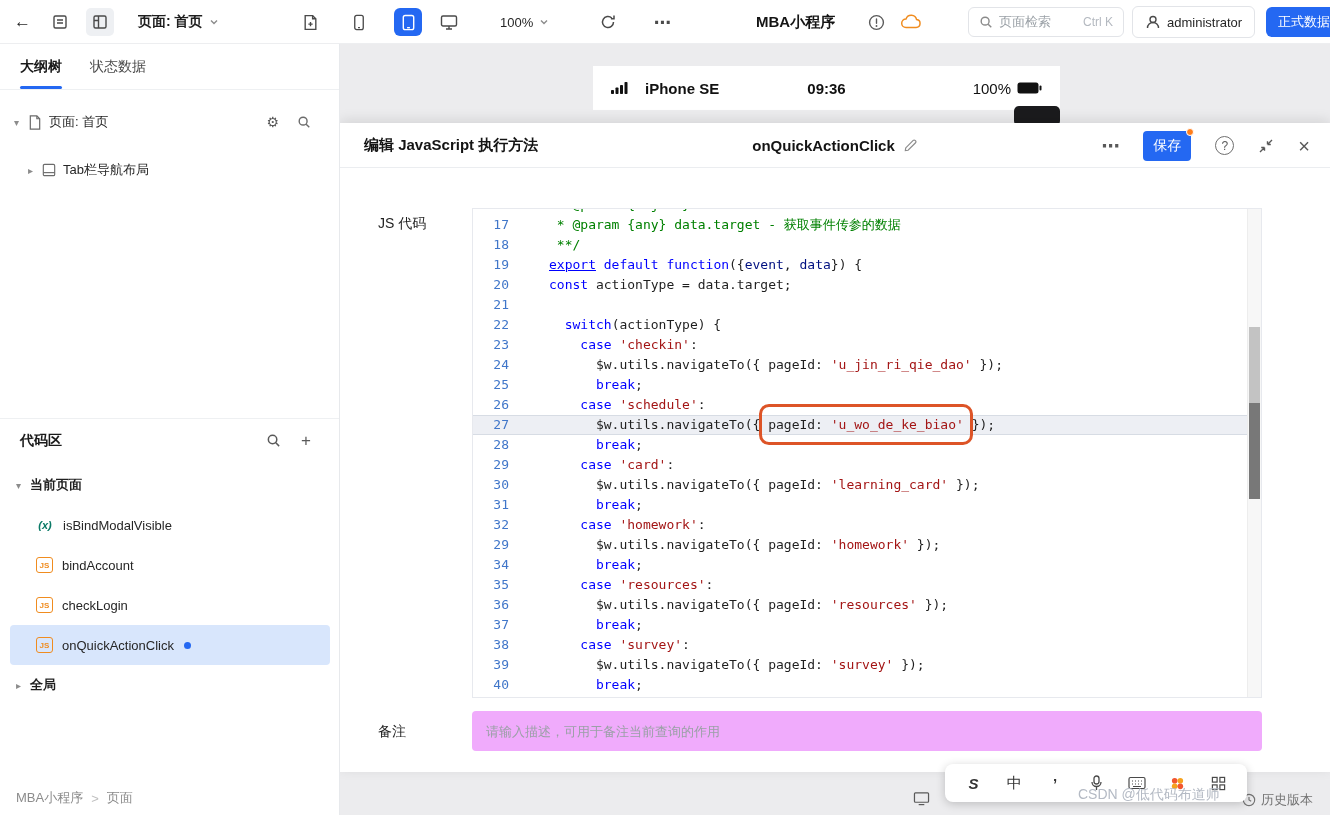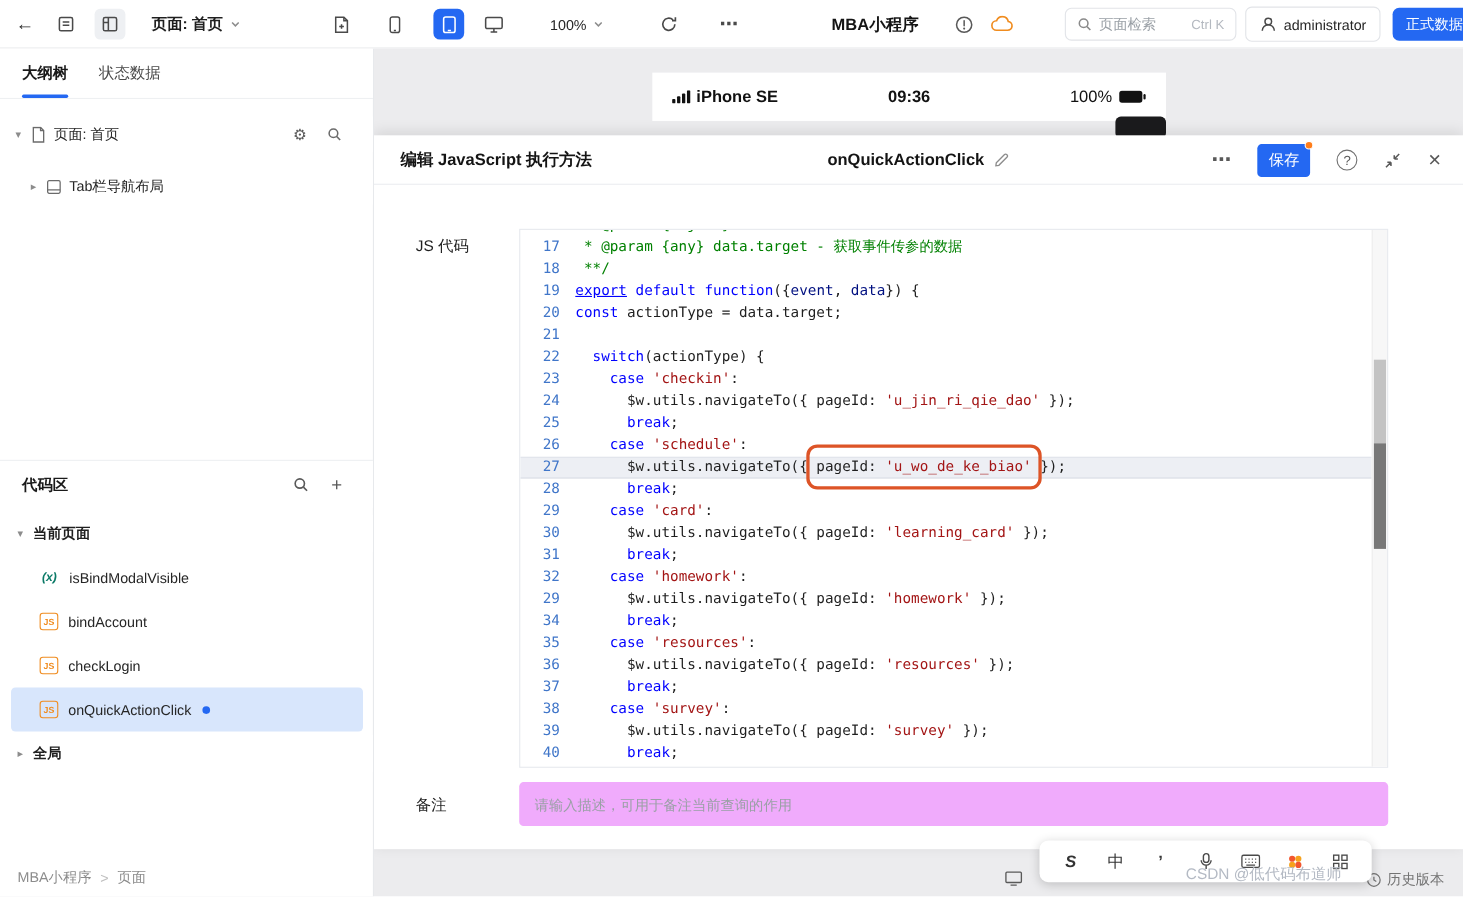--- a/index.html
+++ b/index.html
@@ -60,21 +60,21 @@
 #sb-item-1{top:545px}
 #sb-item-2{top:585px}
 #sb-item-3{top:625px;background:#d8e6fc}
 .sb-item .ilabel{font-size:13px;color:#262626;margin-left:9px}
 .vico{font-style:italic;font-size:11px;color:#0b7a67;font-weight:700;width:18px;text-align:center}
 .jsico{width:17px;height:16px;border:1.3px solid #f08c1f;border-radius:3px;color:#f08c1f;font-size:8px;font-weight:700;display:flex;align-items:center;justify-content:center}
 .bluedot{width:7px;height:7px;border-radius:50%;background:var(--accent,#2468f2);margin-left:10px}
 
 
 .statusbar{position:absolute;left:593px;top:66px;width:467px;height:44px;background:#fff;display:flex;align-items:center;justify-content:space-between;padding:0 18px;z-index:5}
-.sb-left{display:flex;align-items:center;gap:4px;font-size:15px;font-weight:600;color:#111}
+.sb-left{display:flex;align-items:center;gap:16px;font-size:15px;font-weight:600;color:#111}
 .sb-time{position:absolute;left:0;right:0;text-align:center;font-size:15px;font-weight:700;color:#111;pointer-events:none}
 .sb-right{display:flex;align-items:center;gap:6px;font-size:15px;color:#111;z-index:1}
 .capsule{position:absolute;left:1014px;top:106px;width:46px;height:20px;background:#1b1b1d;border-radius:5px;z-index:6}
 
 
 .modal{position:absolute;left:340px;top:123px;width:990px;height:649px;background:#fff;box-shadow:0 -3px 12px rgba(0,0,0,.10);z-index:10}
 .m-header{position:relative;height:45px;border-bottom:1px solid #ebedf0}
 .m-title{position:absolute;left:24px;top:0;height:45px;display:flex;align-items:center;font-size:15px;font-weight:700;color:#141414}
 .m-center{position:absolute;left:0;right:0;top:0;height:45px;display:flex;align-items:center;justify-content:center;gap:8px;pointer-events:none}
 .m-method{font-size:15px;font-weight:700;color:#141414}
@@ -90,21 +90,21 @@
 .note-label{position:absolute;left:38px;top:600px;font-size:14px;color:#1f1f1f}
 .note-input{position:absolute;left:132px;top:588px;width:790px;height:40px;background:#f0abfc;border:none;border-radius:4px;padding:0 14px;font-size:13px;color:#262626;outline:none;font-family:inherit}
 .note-input::placeholder{color:#9aa0a6}
 
 
 .editor{position:absolute;left:132px;top:85px;width:790px;height:490px;background:#fff;border:1px solid #e7e9ee;overflow:hidden}
 #code-lines{position:absolute;top:-14px;left:0;right:14px}
 .code-line{display:flex;height:20px;line-height:20px;white-space:pre;font-family:"DejaVu Sans Mono","Liberation Mono",monospace;font-size:13px}
 .code-line.current{background:#edeff4;box-shadow:inset 0 1px 0 #d7dce4,inset 0 -1px 0 #d7dce4}
 .gutter{flex:none;width:44px;text-align:right;padding-right:8px;color:var(--line_number,#4076c9);user-select:none}
-.code-text{margin-left:6px}
+.code-text{margin-left:32px}
 .tk-p{color:var(--plain,#1f1f1f)}
 .tk-k{color:var(--keyword,#0000ff)}
 .tk-ku{color:var(--keyword,#0000ff);text-decoration:underline}
 .tk-s{color:var(--string,#a31515)}
 .tk-c{color:var(--comment,#008000)}
 .tk-v{color:var(--param,#001080)}
 .annot{position:relative;z-index:3;border:3px solid var(--annotation,#dd5427);border-radius:10px;padding:10px 6px;margin:-13px -9px}
 .vscroll{position:absolute;top:0;right:0;width:14px;height:100%;background:#f7f7f7;border-left:1px solid #ededed}
 .vthumb{position:absolute;left:1px;right:1px}
 .vthumb.t1{top:118px;height:76px;background:#c3c3c3}

